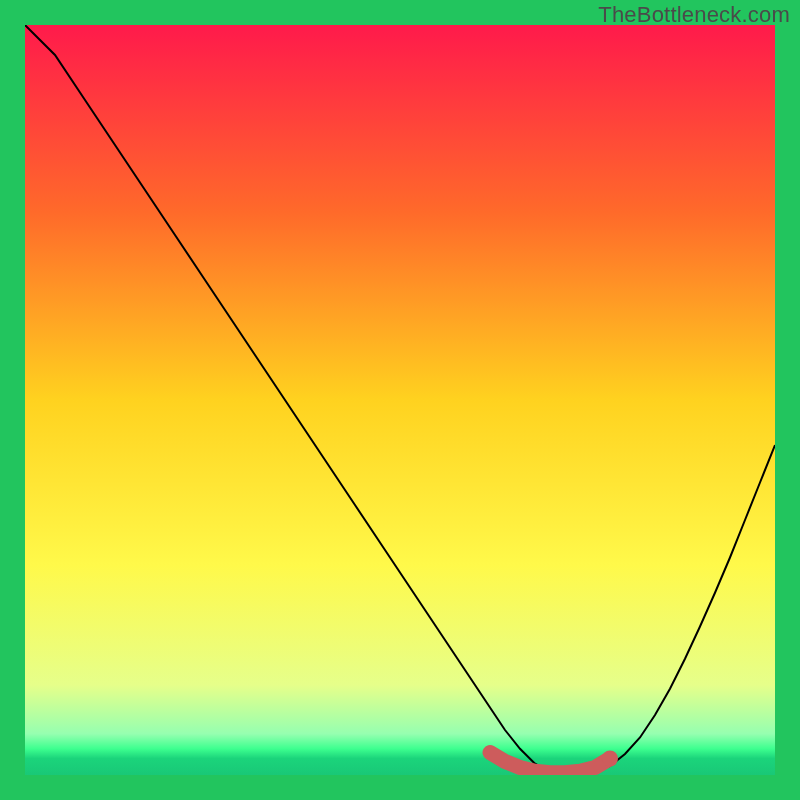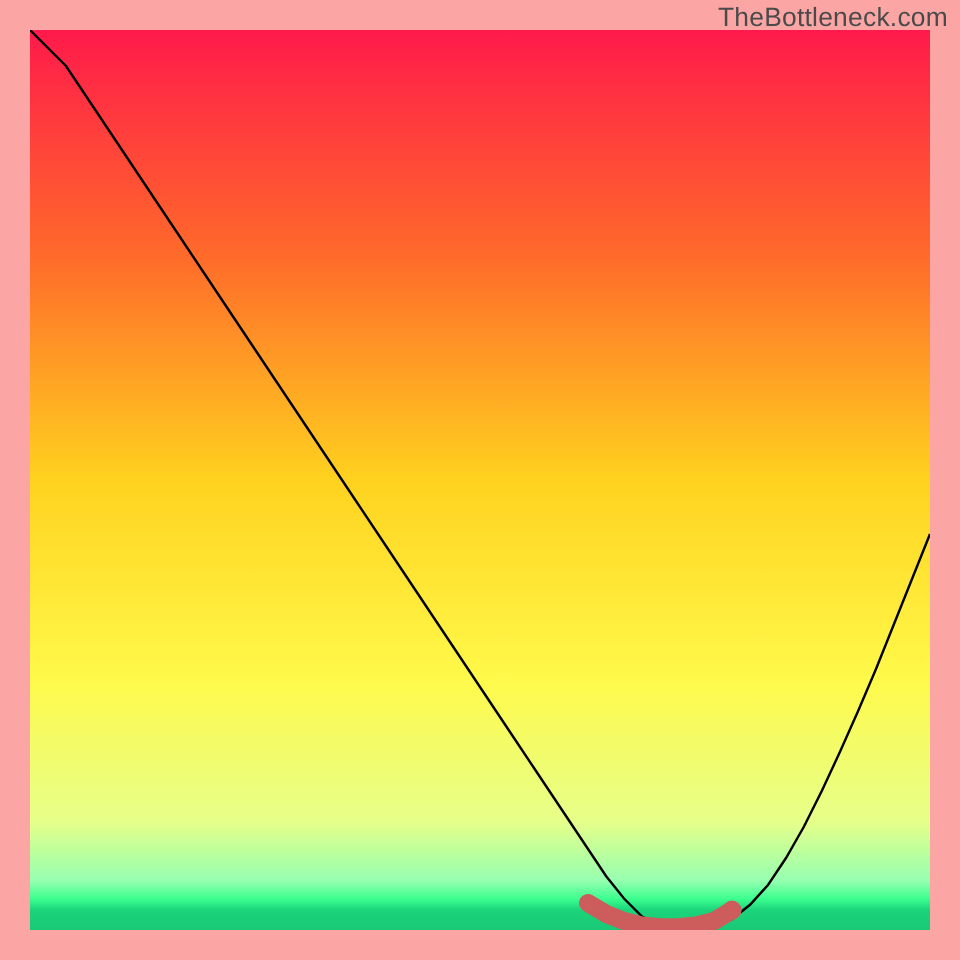--- a/index.html
+++ b/index.html
@@ -8,21 +8,21 @@
     width: 800px;
     height: 800px;
     background: #000;
     overflow: hidden;
     font-family: Arial, Helvetica, sans-serif;
   }
   .stage {
     position: relative;
     width: 800px;
     height: 800px;
-    background: #fca5a5;
+    background: #22c55e;
   }
   .watermark {
     position: absolute;
     top: 2px;
     right: 10px;
     color: #4a4a4a;
     font-size: 22px;
     font-weight: 500;
     letter-spacing: 0.2px;
     z-index: 5;

